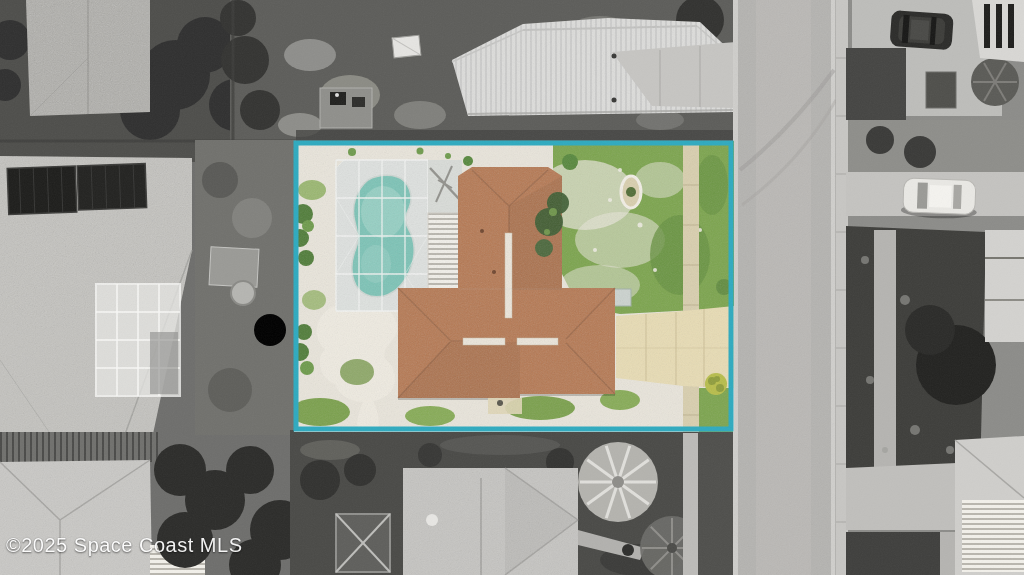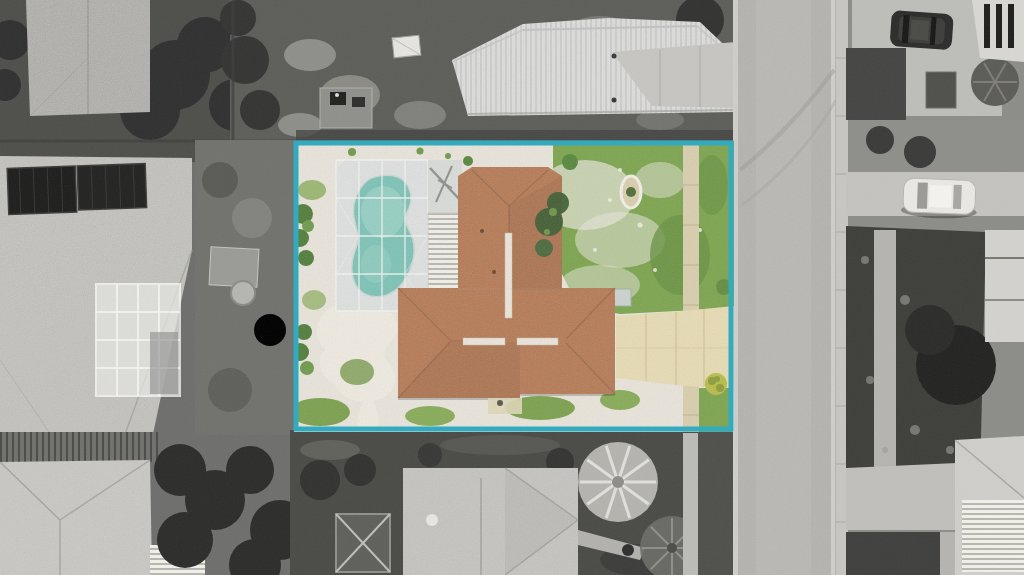--- a/index.html
+++ b/index.html
@@ -501,13 +501,14 @@
     <circle cx="500" cy="403" r="3" fill="#555349"></circle>
 
     <rect x="294" y="141" width="440" height="291" filter="url(#grain)" opacity=".22" fill="#9a9384"></rect>
   </g>
 
   <rect x="296" y="143" width="435" height="286" fill="none" stroke="#2faabf" stroke-width="5"></rect>
 
   <rect x="0" y="0" width="1024" height="575" filter="url(#grain)" opacity=".1" fill="#888"></rect>
 </svg>
 
+<div class="watermark">©2025 Space Coast MLS</div>
 </div>
 
 </body></html>

